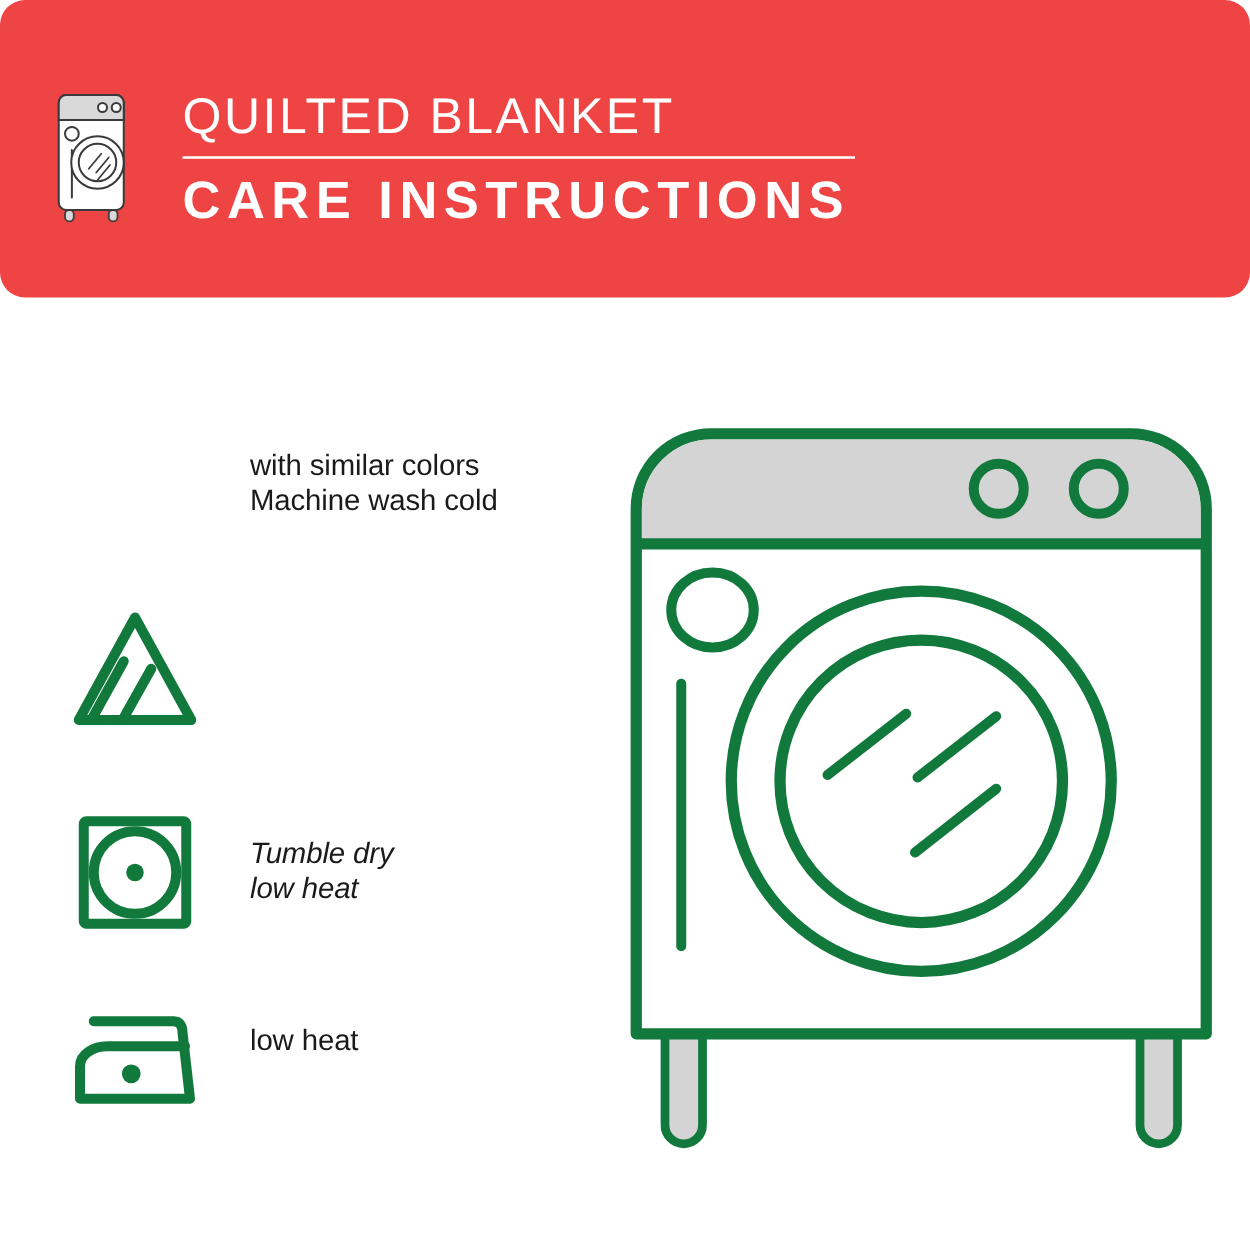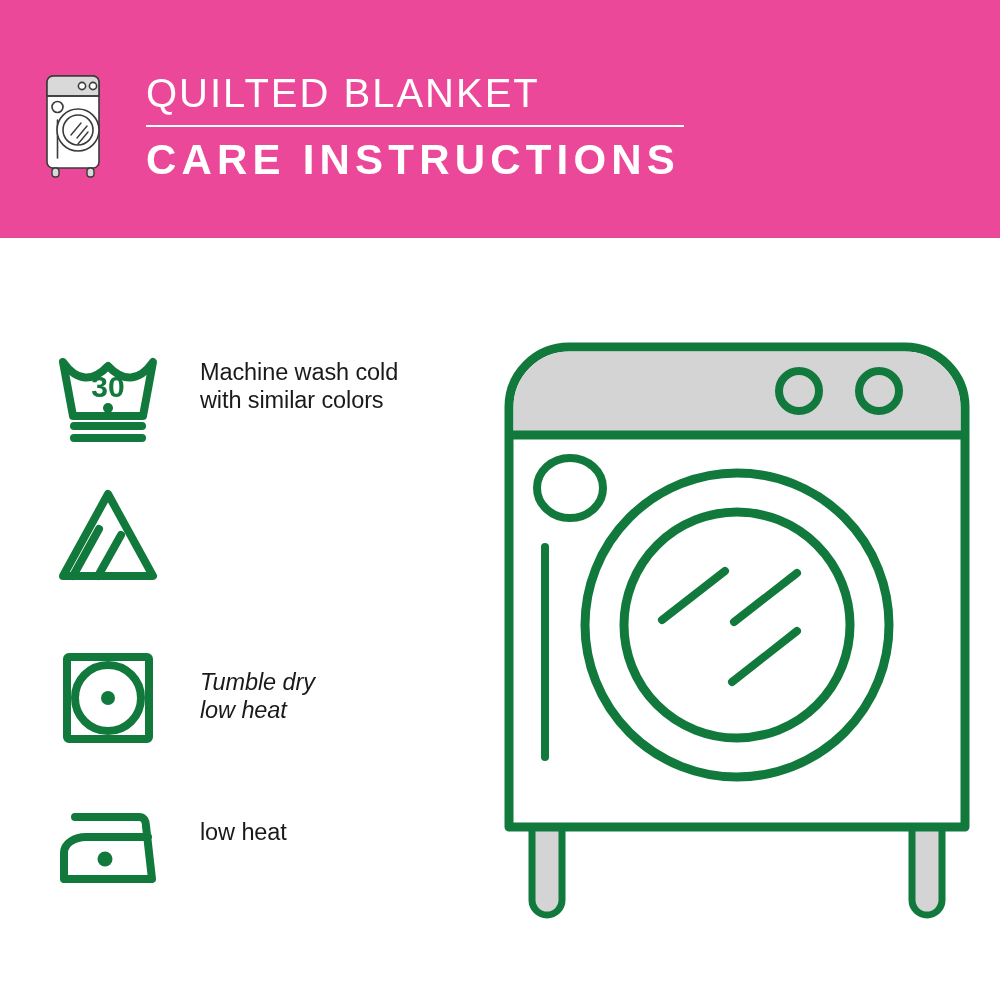--- a/index.html
+++ b/index.html
@@ -20,21 +20,22 @@
     background: #ffffff;
   }
 
   
   #header {
     position: absolute;
     left: 0;
     top: 0;
     width: 1000px;
     height: 238px;
-    background: #ec4899;
+    background: #ef4444;
+    border-radius: 20px;
   }
   #header-icon {
     position: absolute;
     left: 44px;
     top: 72px;
     width: 62px;
     height: 106px;
   }
   #header-titles {
     position: absolute;
@@ -168,34 +169,23 @@
       <div id="title-line1">QUILTED BLANKET</div>
       <div id="title-divider"></div>
       <div id="title-line2">CARE INSTRUCTIONS</div>
     </div>
 
   </div>
 
   <div id="instructions">
 
     <div class="care-row" id="row-0">
-      <div class="care-symbol">
-        <svg viewBox="0 0 110 100" width="110" height="100" xmlns="http://www.w3.org/2000/svg">
-          <g fill="none" stroke="#11793c" stroke-width="8" stroke-linecap="round" stroke-linejoin="round">
-            <path d="M10 16 C 24 36, 40 36, 55 20 C 70 36, 86 36, 100 16 L 90 70 L 20 70 Z"></path>
-            <line x1="21" y1="80" x2="89" y2="80"></line>
-            <line x1="21" y1="92" x2="89" y2="92"></line>
-          </g>
-          <text x="55" y="51" text-anchor="middle" font-family="Liberation Sans, sans-serif" font-size="30" font-weight="700" fill="#11793c">30</text>
-          <circle cx="55" cy="62" r="5" fill="#11793c"></circle>
-        </svg>
-      </div>
       <div class="care-text">
+        <div>with similar colors</div>
         <div>Machine wash cold</div>
-        <div>with similar colors</div>
       </div>
     </div>
 
     <div class="care-row" id="row-1">
       <div class="care-symbol">
         <svg viewBox="0 0 110 100" width="110" height="100" xmlns="http://www.w3.org/2000/svg">
           <g fill="none" stroke="#11793c" stroke-width="8" stroke-linecap="round" stroke-linejoin="round">
             <path d="M55 8 L 100 90 L 10 90 Z"></path>
             <line x1="46" y1="43" x2="20" y2="90"></line>
             <line x1="68" y1="49" x2="45" y2="90"></line>

